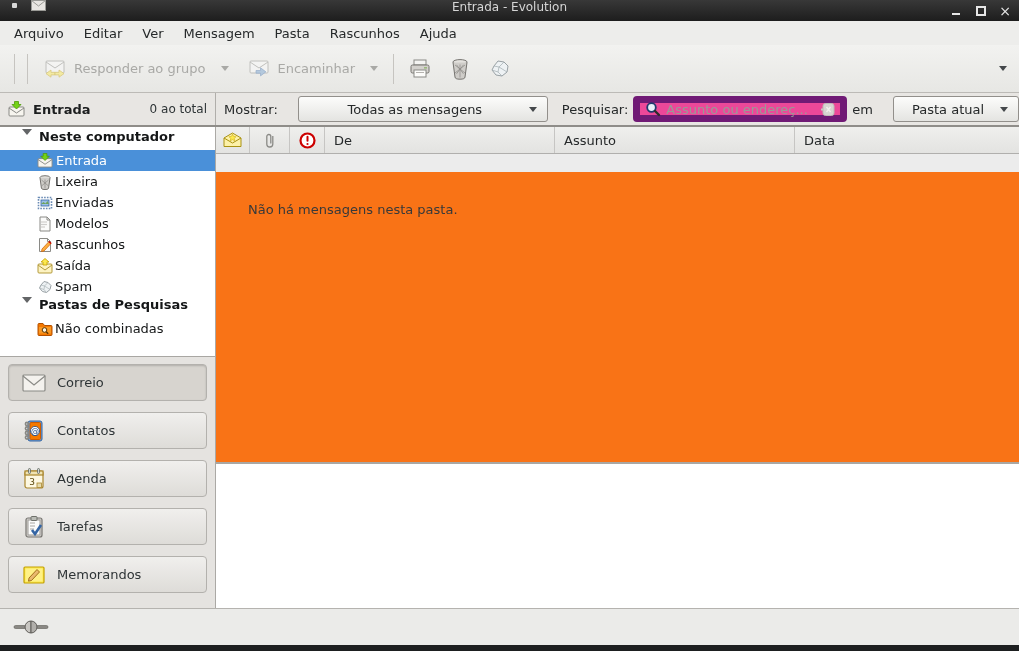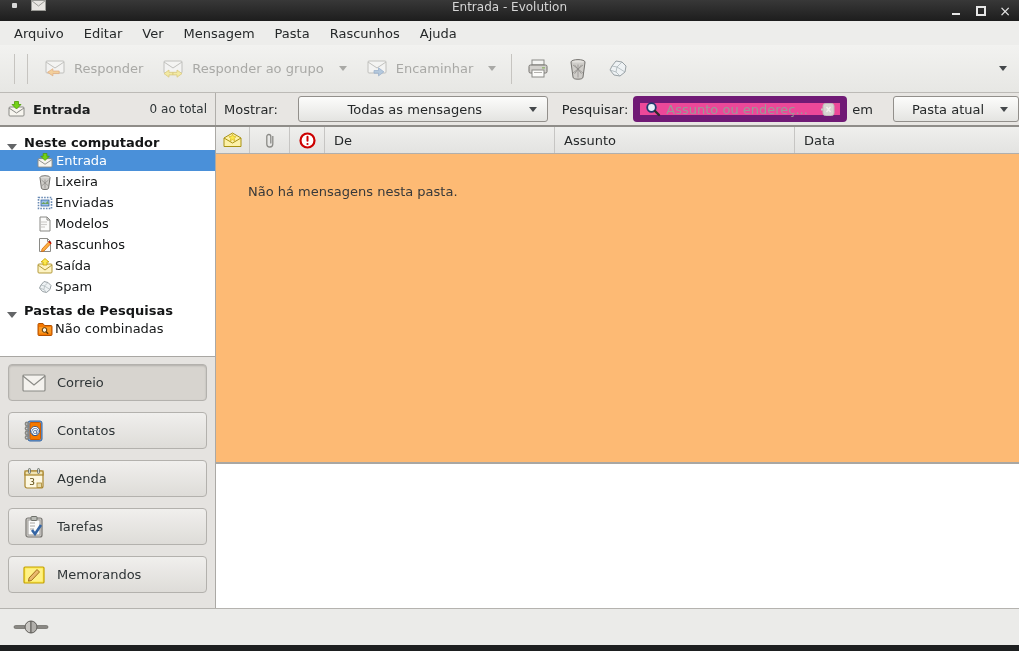--- a/index.html
+++ b/index.html
@@ -94,21 +94,21 @@
     border: none; outline: none; flex: 1; min-width: 0;
     font-family: inherit; font-size: 13px; color: #2e3436; background: transparent;
   }
   .search-entry input::placeholder { color: #9a9a97; }
 
   
   .main { flex: 1; display: flex; min-height: 0; }
   .sidebar { width: 216px; flex: 0 0 216px; display: flex; flex-direction: column; border-right: 1px solid #aba9a5; background: #ffffff; }
   .folder-tree { height: 229px; flex: 0 0 229px; background: #ffffff; overflow: hidden; padding-top: 2px; }
   .tree-group-header {
-    height: 21px; display: flex; align-items: flex-end; padding-left: 7px;
+    height: 21px; display: flex; align-items: flex-start; padding-left: 22px;
     font-weight: bold; color: #141617; cursor: pointer;
   }
   .expander {
     width: 0; height: 0; border-left: 5px solid transparent; border-right: 5px solid transparent;
     border-top: 6px solid #636567; margin-right: 7px;
   }
   .tree-item { height: 21px; display: flex; align-items: center; padding-left: 37px; cursor: pointer; color: #141617; }
   .tree-item .ti-label { margin-left: 2px; }
   .tree-item.selected { background: #4a90d9; color: #ffffff; }
 
@@ -133,21 +133,21 @@
     text-align: center;
   }
   .col { display: flex; align-items: center; border-right: 1px solid #c6c5c3; padding-left: 9px; color: #26292a; cursor: pointer; }
   .col-status { width: 34px; flex: 0 0 34px; justify-content: center; padding-left: 0; }
   .col-attach { width: 40px; flex: 0 0 40px; justify-content: center; padding-left: 0; }
   .col-priority { width: 35px; flex: 0 0 35px; justify-content: center; padding-left: 0; }
   .col-from { width: 230px; flex: 0 0 230px; }
   .col-subject { width: 240px; flex: 0 0 240px; }
   .col-date { flex: 1; border-right: none; }
 
-  .list-body { flex: 1; background: #fdba74; padding: 30px 0 0 32px; color: #37393a; }
+  .list-body { flex: 1; background: #f97316; padding: 30px 0 0 32px; color: #37393a; margin-top: 18px; }
   .splitter { height: 2px; flex: 0 0 2px; background: #a9a7a3; }
   .preview-pane { height: 144px; flex: 0 0 144px; background: #ffffff; }
 
   
   .statusbar {
     height: 37px; flex: 0 0 37px; background: #ebebe9;
     border-top: 1px solid #b5b3af; display: flex; align-items: center; padding-left: 13px;
   }
   .bottomstrip { height: 6px; flex: 0 0 6px; background: #1d1f20; }
 
@@ -186,30 +186,20 @@
     <div class="menu-item">Ajuda</div>
   </div>
 
   <div class="toolbar">
 
     <div class="tool-sep"></div>
 
 
     <div class="tool-sep"></div>
 
-    <div class="tbtn disabled">
-      <span>
-        <svg width="24" height="24" viewBox="0 0 24 24">
-          <rect x="3" y="4" width="18" height="12" rx="1" fill="#fcfcfc" stroke="#8a8a86"></rect>
-          <path d="M3 5 L12 11 L21 5" fill="none" stroke="#8a8a86"></path>
-          <path d="M10 14 l-6 4 6 4 v-2.6 h7 v-2.8 h-7 z" fill="#fcaf3e" stroke="#ce5c00" stroke-width="0.8" transform="scale(0.9) translate(1,-1)"></path>
-        </svg>
-      </span>
-      <span>Responder</span>
-    </div>
 
     <div class="tbtn disabled">
       <span>
         <svg width="24" height="24" viewBox="0 0 24 24">
           <rect x="3" y="4" width="18" height="12" rx="1" fill="#fcfcfc" stroke="#8a8a86"></rect>
           <path d="M3 5 L12 11 L21 5" fill="none" stroke="#8a8a86"></path>
           <path d="M8 13 l-5 3.6 5 3.6 v-2.3 h4 v-2.6 h-4 z" fill="#fce94f" stroke="#c4a000" stroke-width="0.8"></path>
           <path d="M16 13 l5 3.6 -5 3.6 v-2.3 h-4 v-2.6 h4 z" fill="#fce94f" stroke="#c4a000" stroke-width="0.8"></path>
         </svg>
       </span>

